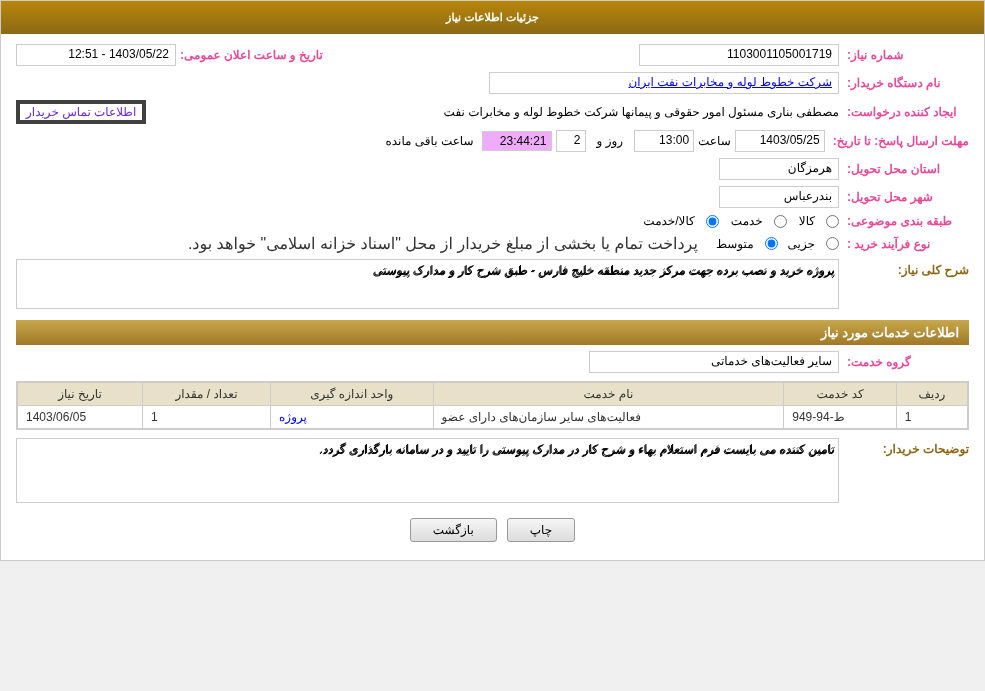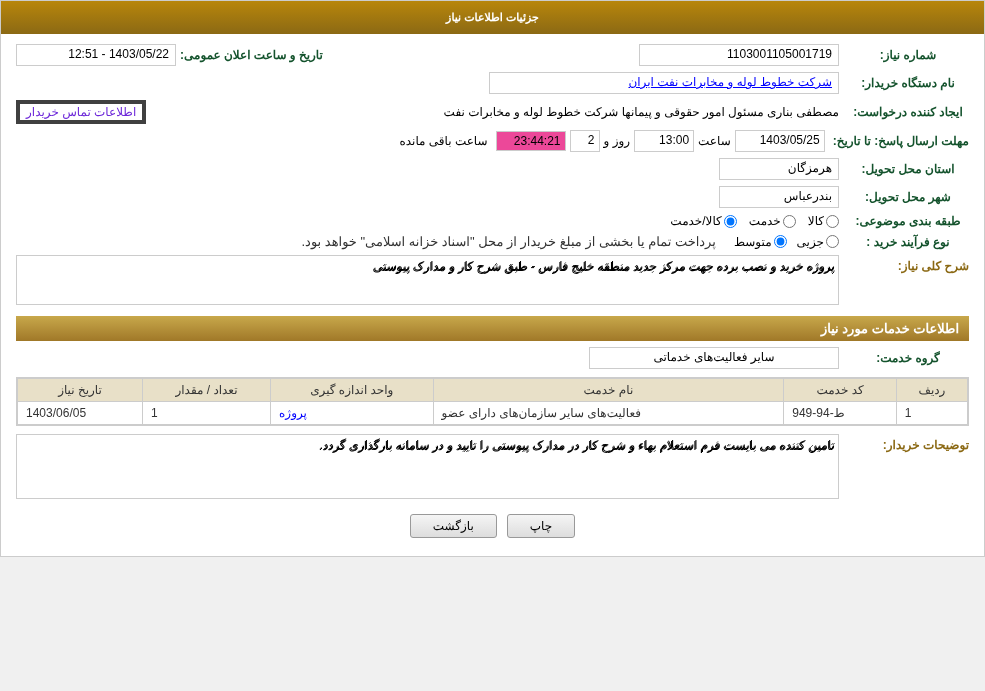--- a/index.html
+++ b/index.html
@@ -26,25 +26,25 @@
     .content {
       padding: 10px 15px;
     }
     .form-row {
       display: flex;
       align-items: center;
       margin-bottom: 6px;
       direction: rtl;
     }
     .label {
-      color: #14532d;
+      color: #ec4899;
       font-weight: bold;
       white-space: nowrap;
       min-width: 130px;
-      text-align: center;
+      text-align: left;
       padding-left: 8px;
     }
     .value-box {
       border: 1px solid #ccc;
       background: #fff;
       padding: 2px 6px;
       min-height: 22px;
       display: inline-block;
     }
     .value-box-link {
@@ -68,21 +68,21 @@
     }
     .radio-group {
       display: flex;
       gap: 12px;
       align-items: center;
       direction: rtl;
     }
     .radio-item {
       display: flex;
       align-items: center;
-      gap: 2px;
+      gap: 11px;
     }
     .purchase-type-row {
       display: flex;
       align-items: center;
       gap: 10px;
       direction: rtl;
     }
     .table-container {
       border: 1px solid #ccc;
       margin: 8px 0;
@@ -193,23 +193,23 @@
       <span class="label">ایجاد کننده درخواست:</span>
       <span style="flex:1;">مصطفی بناری مسئول امور حقوقی و پیمانها  شرکت خطوط لوله و مخابرات نفت</span>
       <span class="contact-link blue-link">اطلاعات تماس خریدار</span>
     </div>
 
     <div class="form-row">
       <span class="label">مهلت ارسال پاسخ: تا تاریخ:</span>
       <span class="small-box" style="min-width:90px;">1403/05/25</span>
       <span style="margin:0 4px;">ساعت</span>
       <span class="small-box" style="min-width:60px;">13:00</span>
-      <span style="margin:0 4px;">روز و</span>
+      <span style="margin:0 11px;">روز و</span>
       <span class="small-box" style="min-width:30px;">2</span>
-      <span style="border:1px solid #ccc; padding:2px 4px; background:#ec4899; min-width:70px; margin:0 4px;">23:44:21</span>
+      <span style="border:1px solid #ccc; padding:2px 4px; background:#f0abfc; min-width:70px; margin:0 4px;">23:44:21</span>
       <span style="margin:0 4px;">ساعت باقی مانده</span>
     </div>
 
     <div class="form-row">
       <span class="label">استان محل تحویل:</span>
       <span class="value-box" style="min-width:120px;">هرمزگان</span>
     </div>
 
     <div class="form-row">
       <span class="label">شهر محل تحویل:</span>
@@ -238,39 +238,39 @@
       <span class="label">نوع فرآیند خرید :</span>
       <div class="purchase-type-row">
         <div class="radio-item">
           <input type="radio" name="purchase_type" style="">
           <span>جزیی</span>
         </div>
         <div class="radio-item">
           <input type="radio" name="purchase_type" checked="" style="">
           <span>متوسط</span>
         </div>
-        <span style="color:#333; font-size:13px; margin-right:8px;">پرداخت تمام یا بخشی از مبلغ خریدار از محل "اسناد خزانه اسلامی" خواهد بود.</span>
+        <span style="color:#333; font-size:16px; margin-right:8px;">پرداخت تمام یا بخشی از مبلغ خریدار از محل "اسناد خزانه اسلامی" خواهد بود.</span>
       </div>
     </div>
 
     <div class="description-area">
       <span class="description-label">شرح کلی نیاز:</span>
       <div class="textarea-wrapper" style="flex:1;">
         <textarea class="textarea-box" style="min-height: 50px;" readonly="">پروژه خرید و نصب برده جهت مرکز جدید منطقه خلیج فارس - طبق شرح کار و مدارک پیوستی</textarea>
         <div style="position:absolute;top:4px;right:4px;left:4px;direction:rtl;font-size:12px;pointer-events:none;">پروژه خرید و نصب برده جهت مرکز جدید منطقه خلیج فارس - طبق شرح کار و مدارک پیوستی</div>
       </div>
     </div>
 
     <div class="section-header">
       <span>اطلاعات خدمات مورد نیاز</span>
     </div>
 
     <div class="form-row">
       <span class="label">گروه خدمت:</span>
-      <span class="value-box" style="min-width:250px;text-align:center;">سایر فعالیت‌های خدماتی</span>
+      <span class="value-box" style="min-width:250px;">سایر فعالیت‌های خدماتی</span>
     </div>
 
     <div class="table-container">
       <table>
         <thead>
           <tr>
             <th>ردیف</th>
             <th>کد خدمت</th>
             <th>نام خدمت</th>
             <th>واحد اندازه گیری</th>

